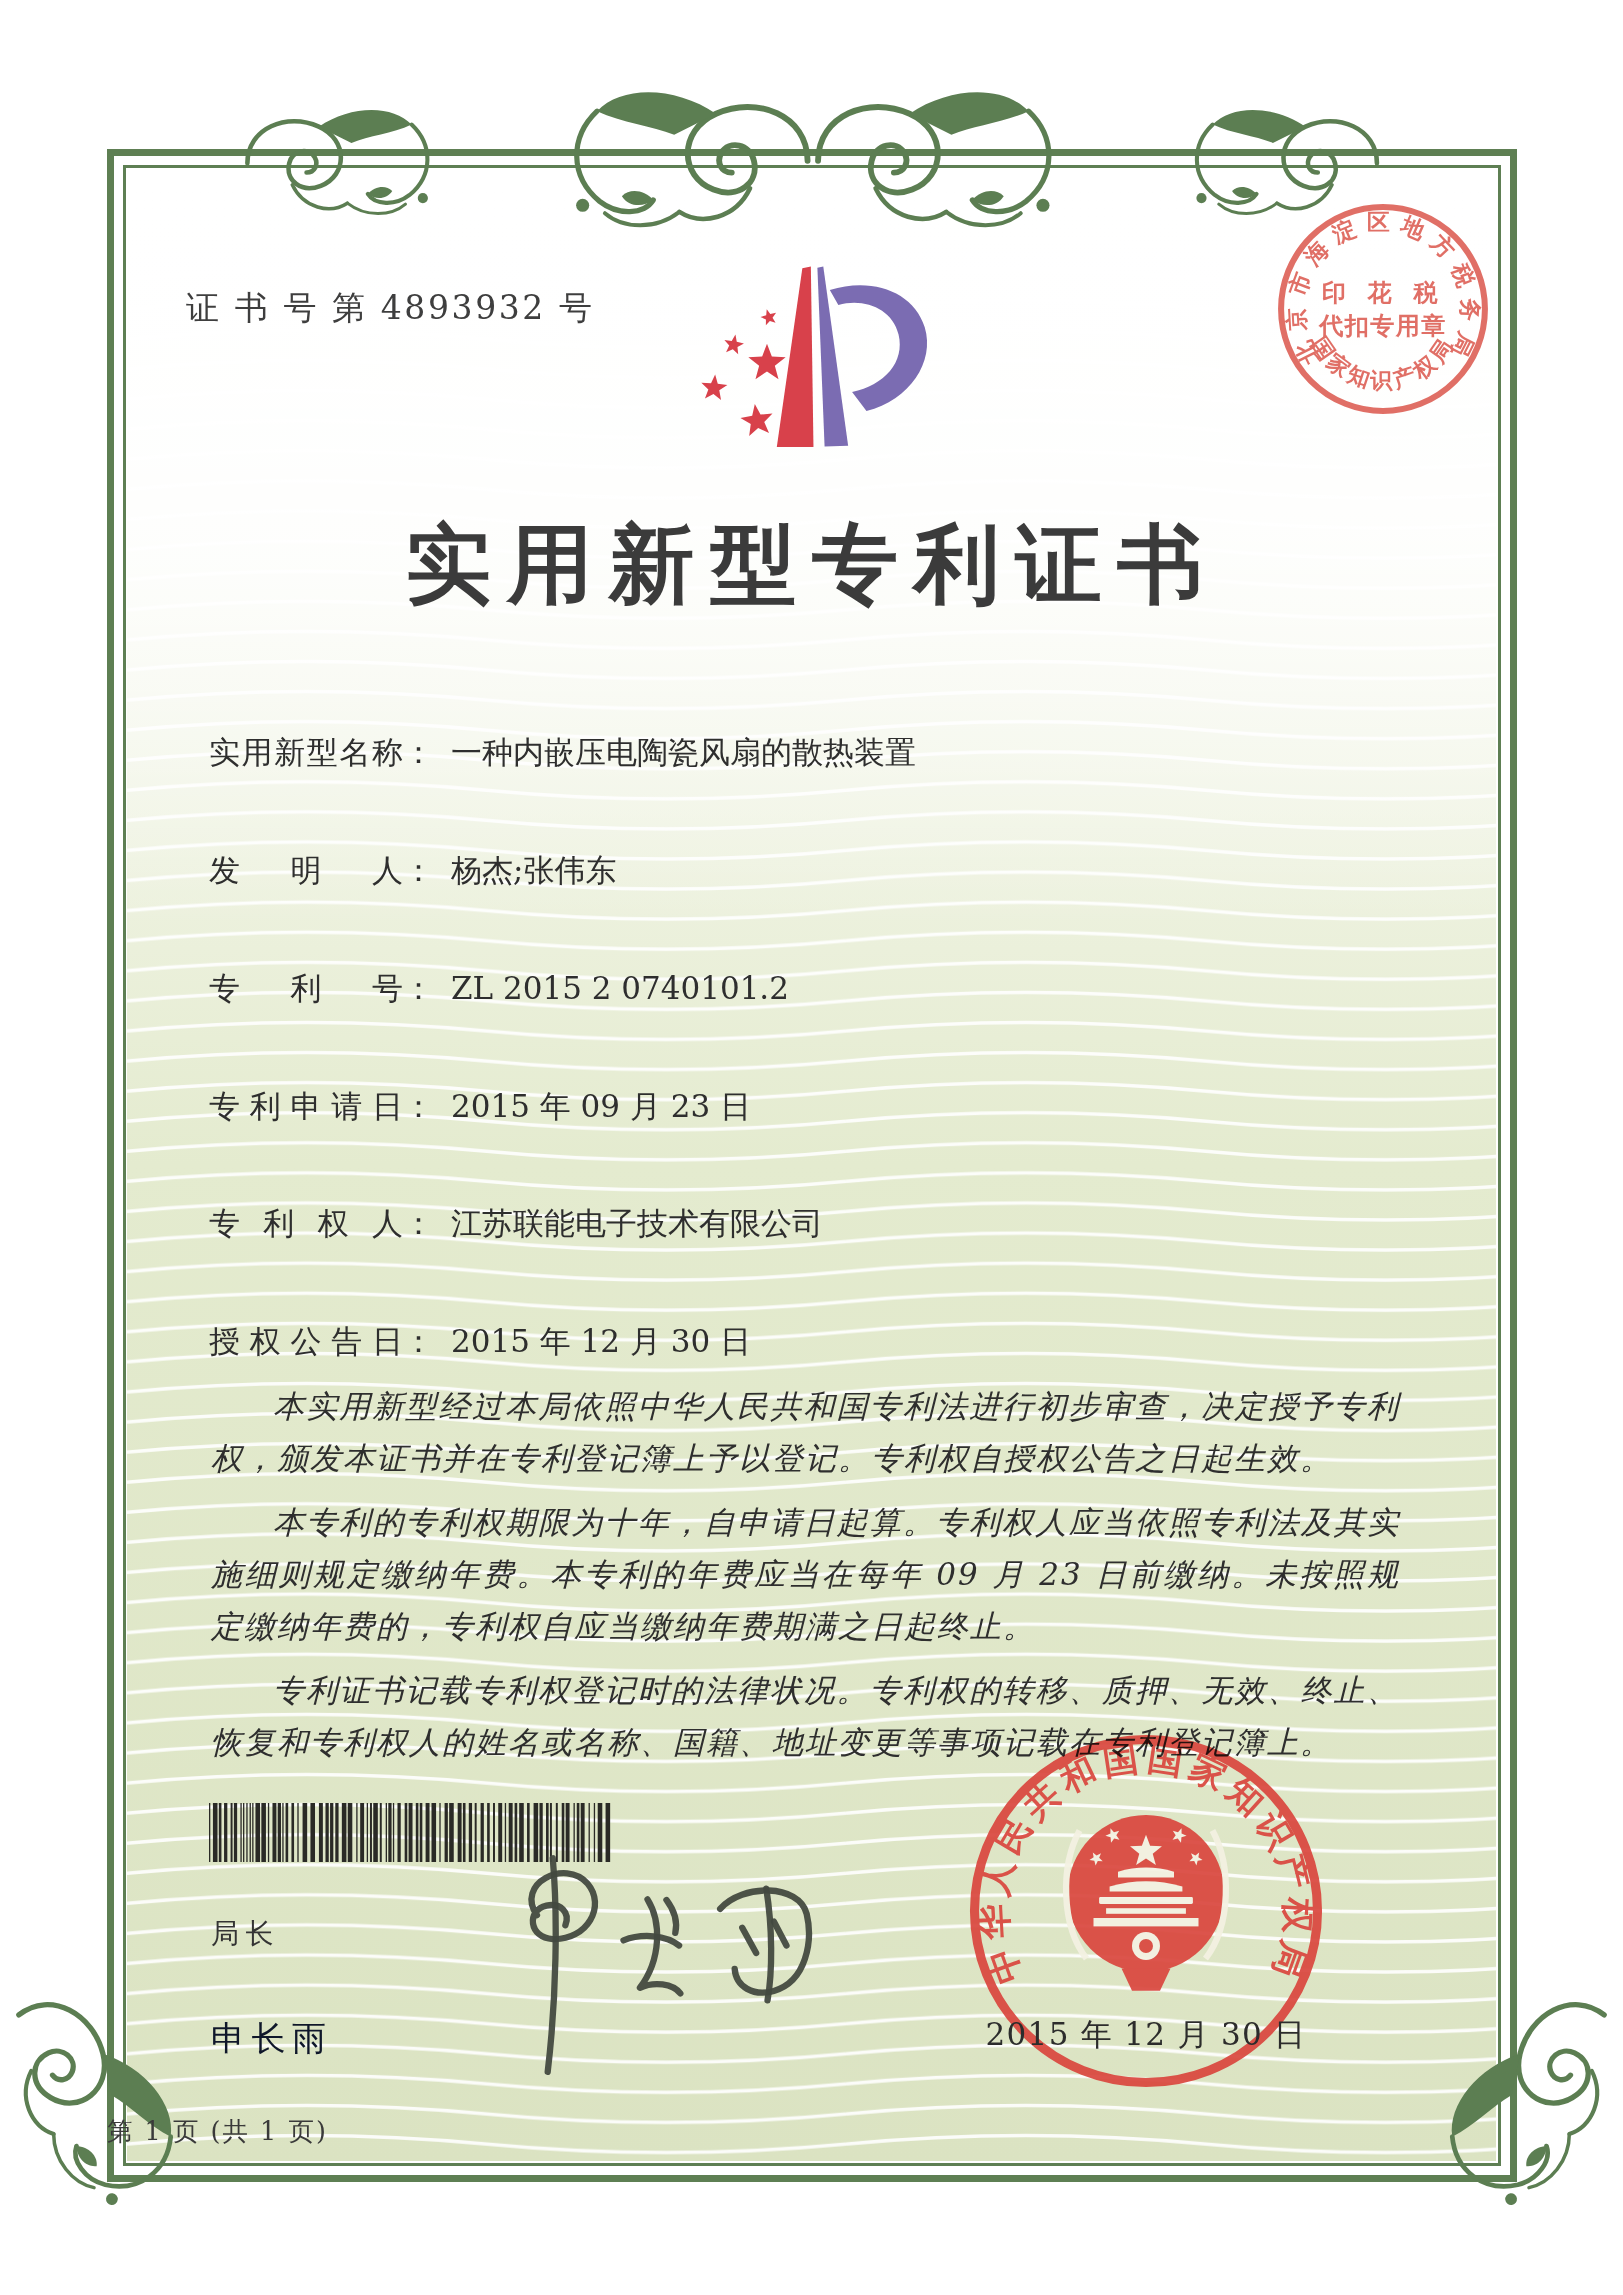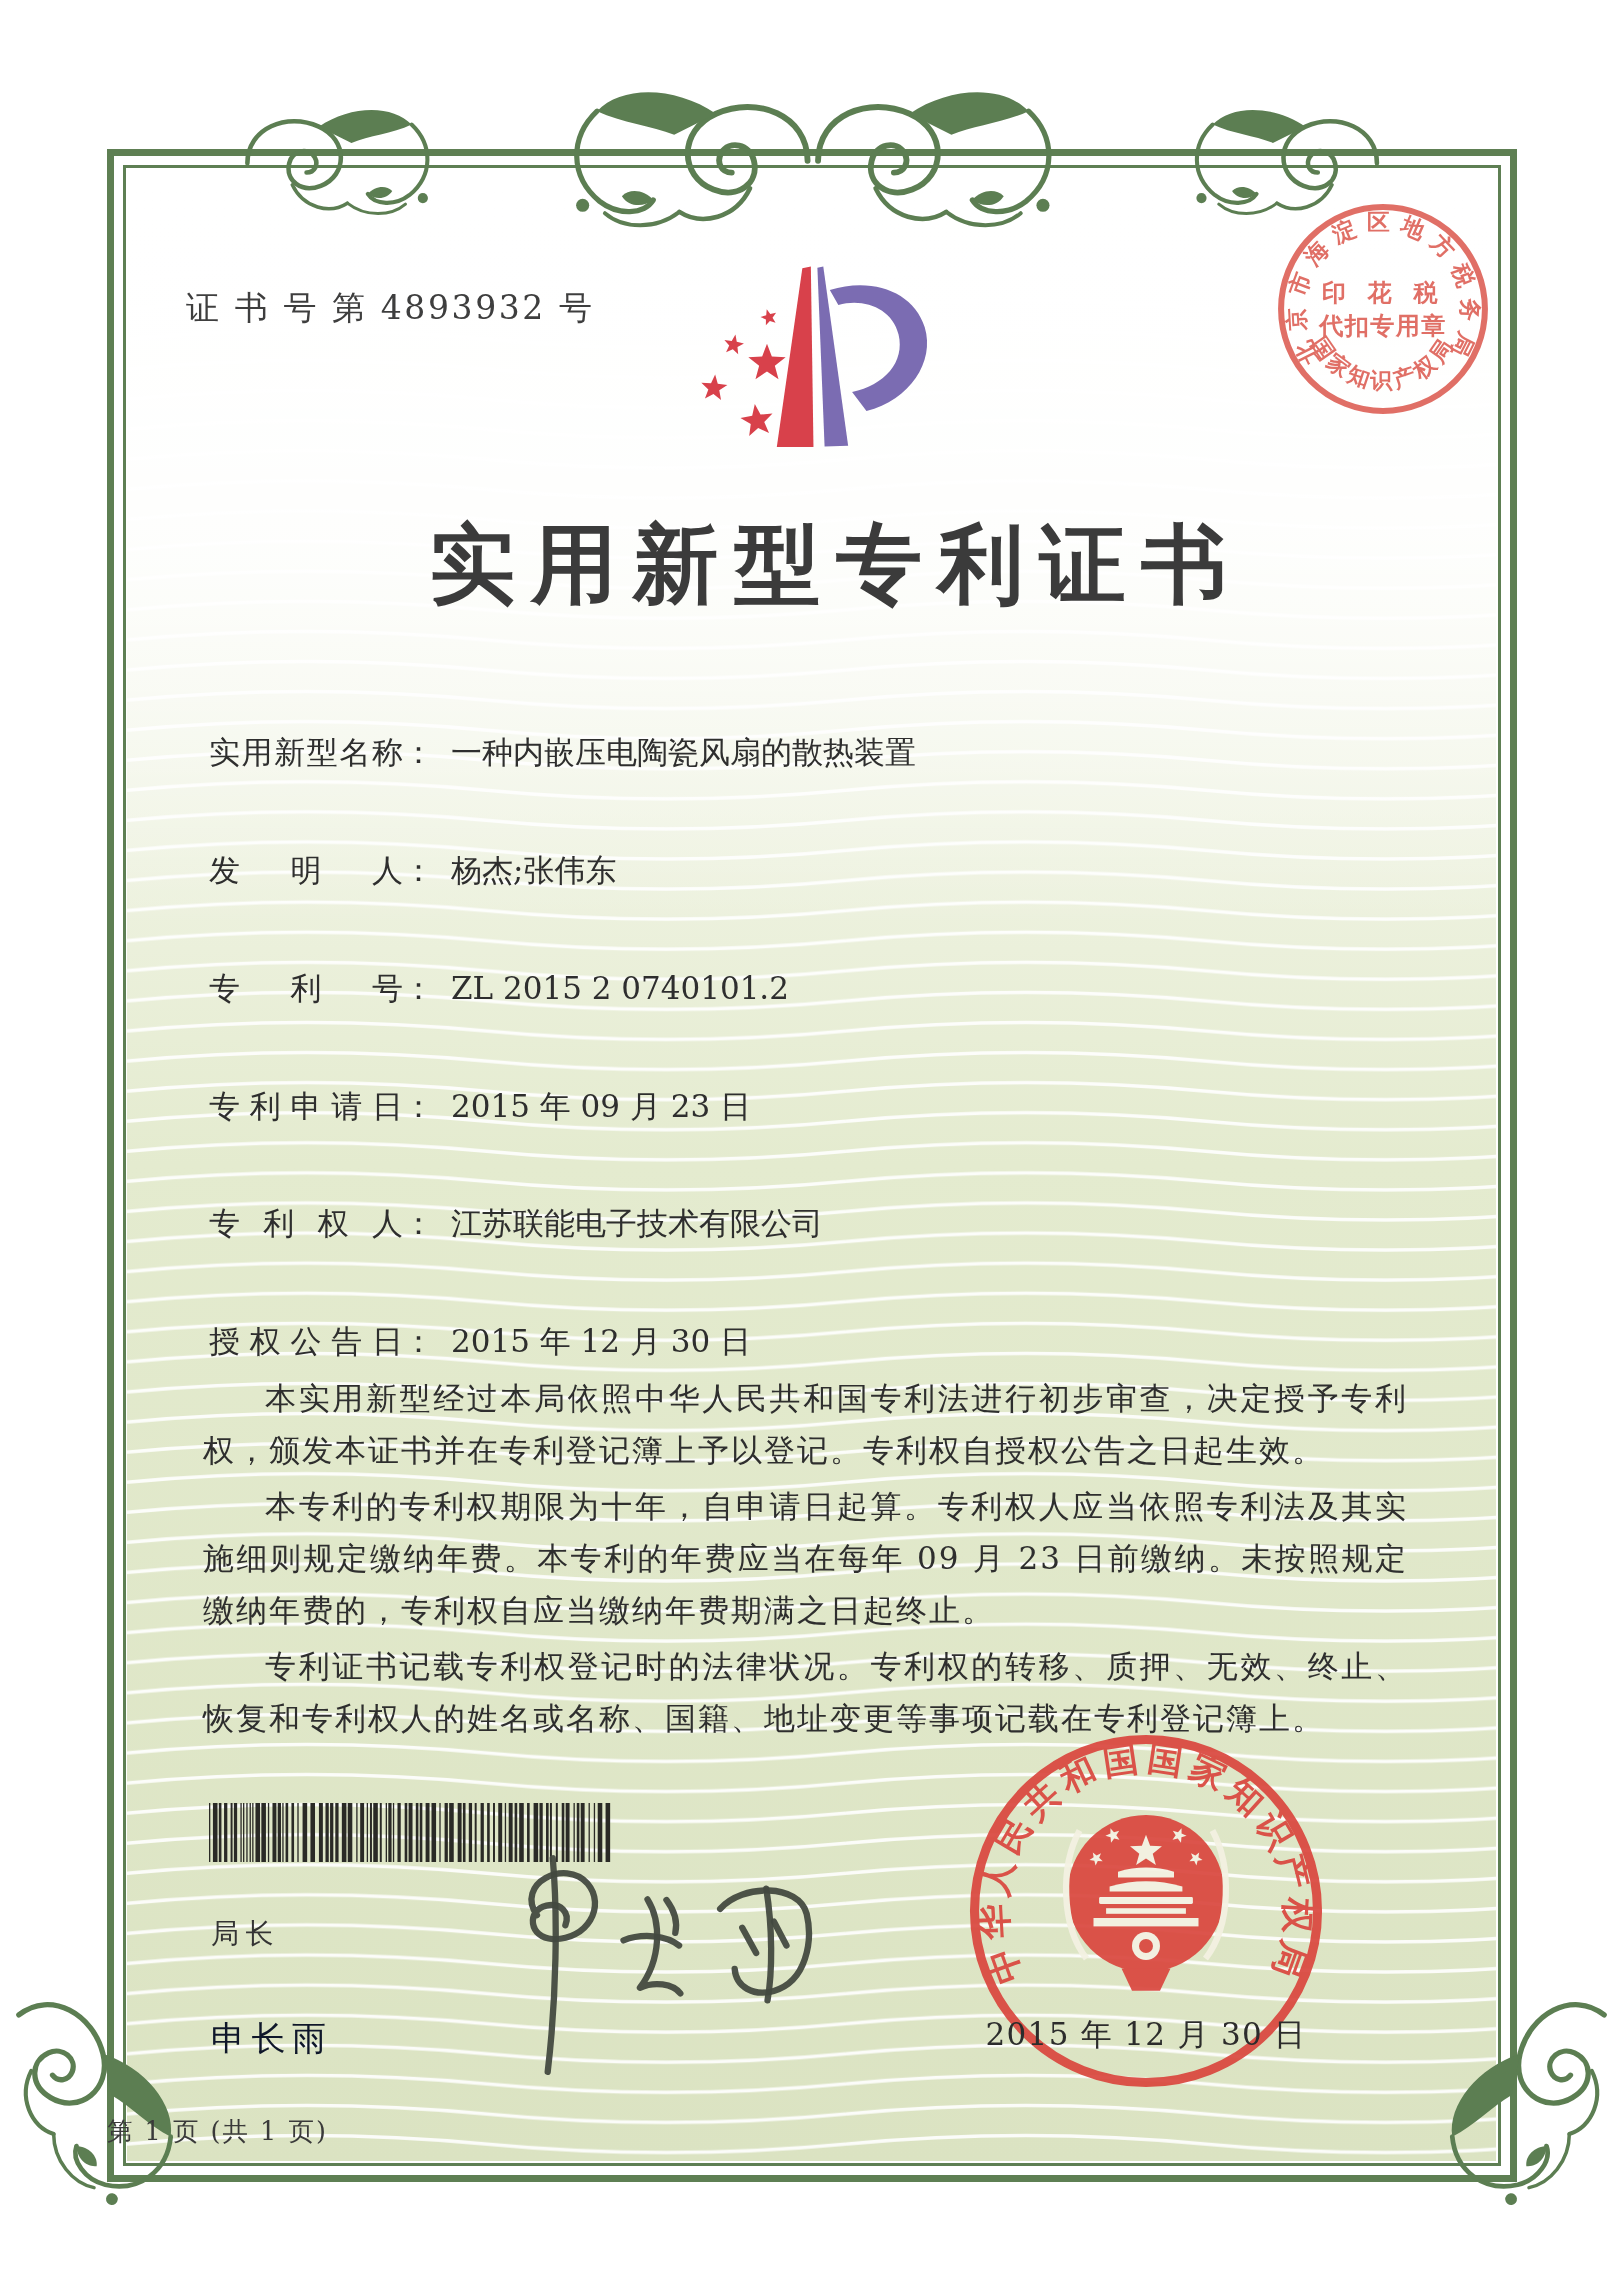--- a/index.html
+++ b/index.html
@@ -24,34 +24,34 @@
   .frame-inner{position:absolute;left:9.2px;top:9.2px;right:9.2px;bottom:9.2px;
          border:3.3px solid var(--border_green);}
   .waves{position:absolute;left:127px;top:169px;width:1369px;height:1992px;z-index:1;}
   .ornaments{position:absolute;left:0;top:0;width:1623px;height:2295px;z-index:4;pointer-events:none;}
   .o-s{fill:none;stroke:var(--ornament_green);stroke-linecap:round;}
   .o-f{fill:var(--ornament_green);stroke:none;}
 
   .content{position:absolute;left:0;top:0;width:1623px;height:2295px;z-index:5;}
   .cert-no{position:absolute;left:186px;top:286px;font-size:33px;letter-spacing:2.6px;color:#3e3e3e;white-space:pre;}
   .doc-title{position:absolute;left:107px;top:507px;width:1410px;text-align:center;
-    font-size:86px;font-weight:700;letter-spacing:15.7px;color:var(--title_color);margin-left:24px;}
+    font-size:86px;font-weight:700;letter-spacing:15.7px;color:var(--title_color);}
   .logo{position:absolute;left:674px;top:252px;width:275px;height:216px;}
   .tax-stamp{position:absolute;left:1269px;top:195px;width:228px;height:228px;opacity:.9;mix-blend-mode:multiply;}
   .stamp-stroke{fill:none;stroke:var(--stamp_red);}
   .stamp-text{fill:var(--stamp_red);font-family:"DejaVu Serif","Liberation Serif",serif;font-weight:700;}
 
   .field-row{position:absolute;left:209px;font-size:31px;color:var(--text);white-space:nowrap;}
   .field-label{display:inline-block;width:194px;text-align:justify;text-align-last:justify;vertical-align:top;}
   .field-colon{display:inline-block;}
   .field-value{display:inline-block;margin-left:17px;}
 
   .paragraphs{position:absolute;left:199px;top:1368px;width:1213px;font-size:31px;
     line-height:52px;letter-spacing:2px;text-align:justify;color:var(--text);}
-  .paragraphs p{margin:4px;text-indent:2em;}
+  .paragraphs p{margin:12px;text-indent:2em;font-style:italic;}
 
   .barcode{position:absolute;left:209px;top:1803px;width:409px;height:59px;}
   .director-label{position:absolute;left:211px;top:1915px;font-size:28px;letter-spacing:6.5px;color:#343434;}
   .director-name{position:absolute;left:211px;top:2016px;font-size:34px;letter-spacing:6.5px;color:#0f172a;}
   .signature{position:absolute;left:458px;top:1838px;width:379px;height:249px;}
   .sig-stroke{fill:none;stroke:#434a40;stroke-width:10;stroke-linecap:round;stroke-linejoin:round;opacity:.95;}
 
   .seal{position:absolute;left:950px;top:1715px;width:392px;height:392px;opacity:.92;mix-blend-mode:multiply;}
   .seal-stroke{fill:none;stroke:var(--seal_red);}
   .seal-fill{fill:var(--seal_red);stroke:none;}

